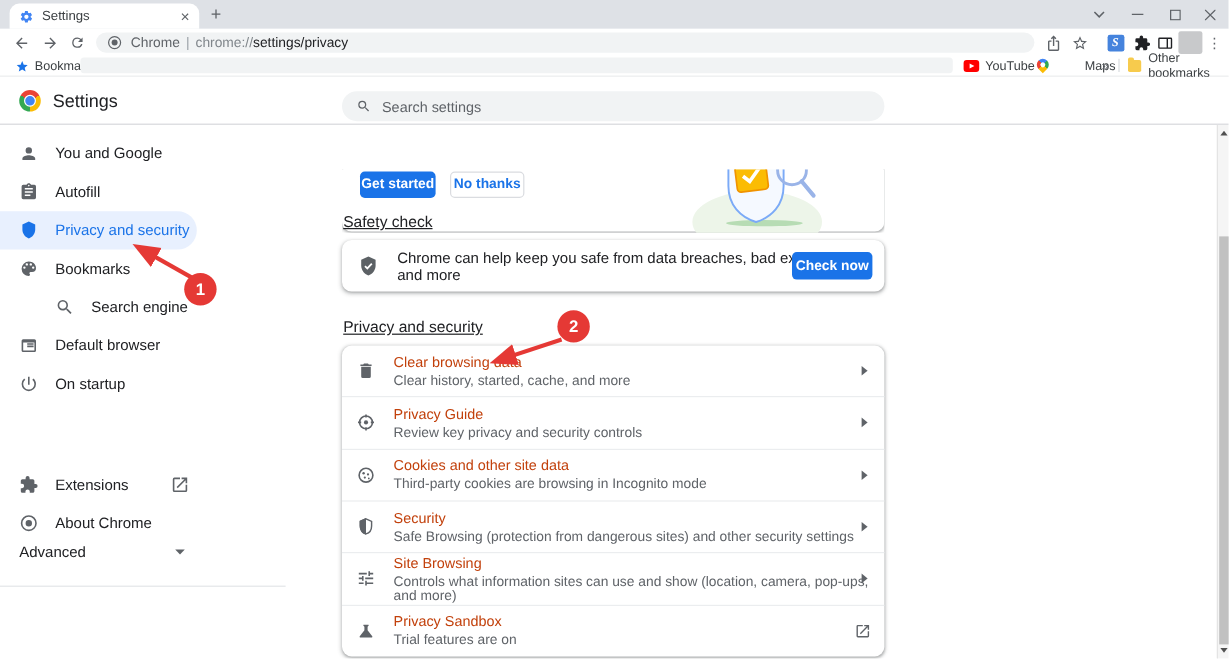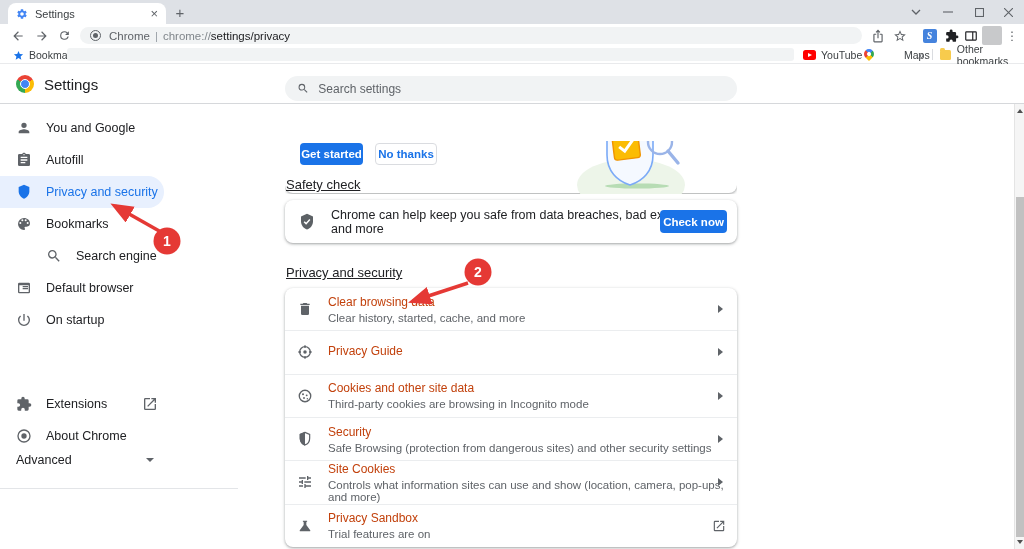--- a/index.html
+++ b/index.html
@@ -364,20 +364,21 @@
       </div>
 
       <div class="prow">
         <svg class="lead" viewBox="0 0 24 24">
           <circle cx="12" cy="12" r="8" fill="none" stroke="#5f6368" stroke-width="2"></circle>
           <circle cx="12" cy="12" r="2.6"></circle>
           <path d="M12 2v4M12 18v4M2 12h4M18 12h4" stroke="#5f6368" stroke-width="2"></path>
         </svg>
         <div class="ptxt">
           <div class="ptitle">Privacy Guide</div>
+          <div class="psub">Review key privacy and security controls</div>
         </div>
         <span class="chevR"></span>
       </div>
 
       <div class="prow">
         <svg class="lead" viewBox="0 0 24 24">
           <circle cx="12" cy="12" r="8.6" fill="none" stroke="#5f6368" stroke-width="2"></circle>
           <circle cx="9" cy="9.5" r="1.5"></circle>
             <circle cx="14.5" cy="11" r="1.4"></circle>
             <circle cx="10.5" cy="15" r="1.4"></circle>
@@ -405,21 +406,21 @@
           <div class="psub">Safe Browsing (protection from dangerous sites) and other security settings</div>
         </div>
         <span class="chevR"></span>
       </div>
 
       <div class="prow">
         <svg class="lead" viewBox="0 0 24 24">
             <path d="M3 17v2h6v-2H3zM3 5v2h10V5H3zm10 16v-2h8v-2h-8v-2h-2v6h2zM7 9v2H3v2h4v2h2V9H7zm14 4v-2H11v2h10zm-6-4h2V7h4V5h-4V3h-2v6z"></path>
           </svg>
         <div class="ptxt">
-          <div class="ptitle">Site Cookies</div>
+          <div class="ptitle">Site Browsing</div>
           <div class="psub">Controls what information sites can use and show (location, camera, pop-ups, and more)</div>
         </div>
         <span class="chevR"></span>
       </div>
 
       <div class="prow">
         <svg class="lead" viewBox="0 0 24 24">
             <path d="M19.8 18.4L14 10.67V6.5l1.35-1.69c.26-.33.03-.81-.39-.81H9.04c-.42 0-.65.48-.39.81L10 6.5v4.17L4.2 18.4c-.49.66-.02 1.6.8 1.6h14c.82 0 1.29-.94.8-1.6z"></path>
           </svg>
         <div class="ptxt">

